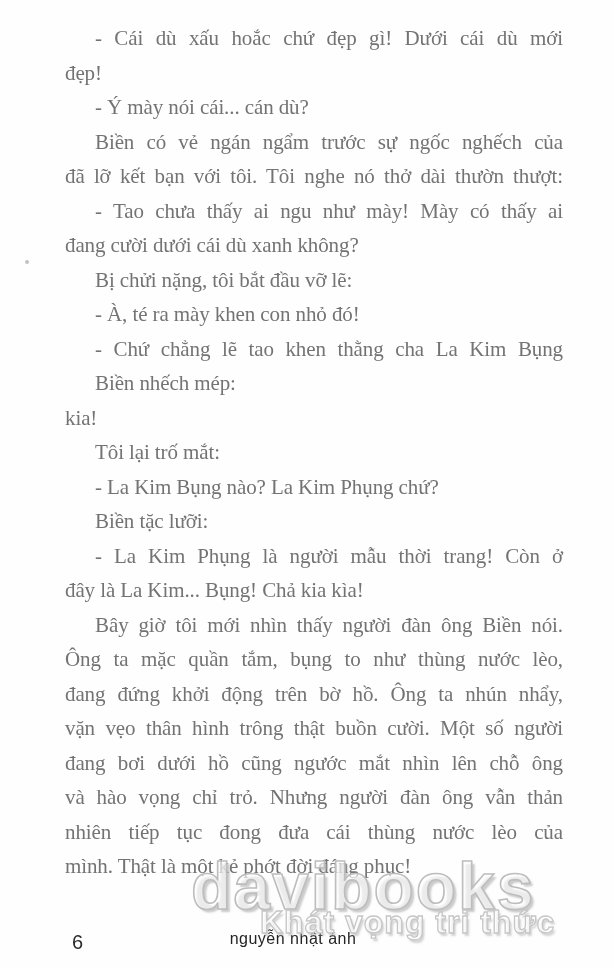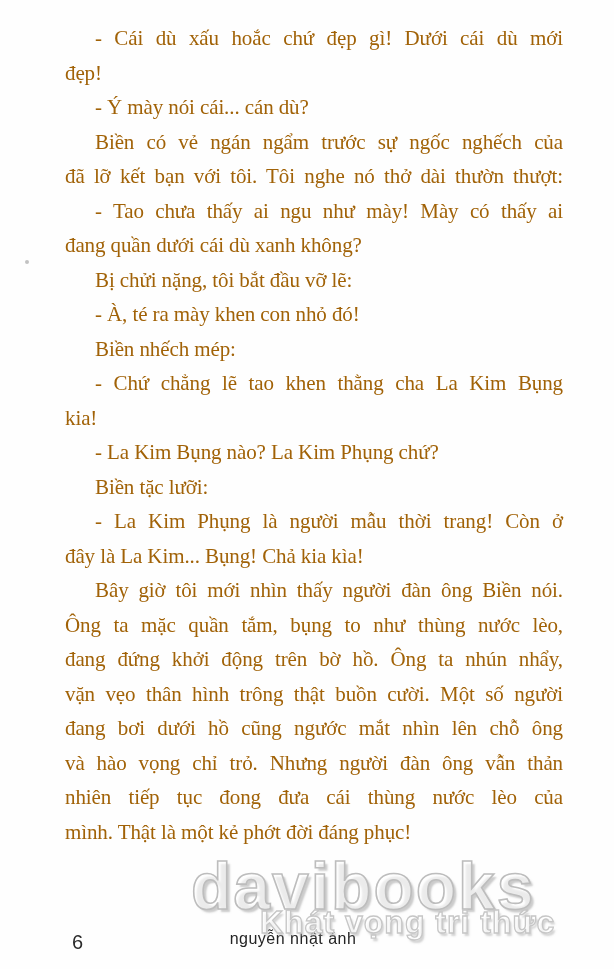--- a/index.html
+++ b/index.html
@@ -12,21 +12,21 @@
   }
   .body-text{
     position:absolute;
     left:65px;top:21px;
     width:498px;
   }
   .line{
     font-size:21px;
     line-height:34.5px;
     height:34.5px;
-    color:#a16207;
+    color:#737373;
     text-align:justify;
     text-align-last:justify;
     letter-spacing:-0.1px;
     white-space:nowrap;
   }
   .line.first{ text-indent:30px; }
   .line.last{ text-align-last:left; }
   .speck{
     position:absolute;
     left:25px;top:260px;
@@ -88,26 +88,27 @@
 
   <div class="speck"></div>
 
   <div class="body-text">
     <div class="line first">- Cái dù xấu hoắc chứ đẹp gì! Dưới cái dù mới</div>
     <div class="line last">đẹp!</div>
     <div class="line first last">- Ý mày nói cái... cán dù?</div>
     <div class="line first">Biền có vẻ ngán ngẩm trước sự ngốc nghếch của</div>
     <div class="line">đã lỡ kết bạn với tôi. Tôi nghe nó thở dài thườn thượt:</div>
     <div class="line first">- Tao chưa thấy ai ngu như mày! Mày có thấy ai</div>
-    <div class="line last">đang quần dưới cái dù xanh không?</div>
+    <div class="line last">đang cười dưới cái dù xanh không?</div>
     <div class="line first last">Bị chửi nặng, tôi bắt đầu vỡ lẽ:</div>
     <div class="line first last">- À, té ra mày khen con nhỏ đó!</div>
+    <div class="line first">- Chứ chẳng lẽ tao khen thằng cha La Kim Bụng</div>
     <div class="line first last">Biền nhếch mép:</div>
-    <div class="line first">- Chứ chẳng lẽ tao khen thằng cha La Kim Bụng</div>
     <div class="line last">kia!</div>
+    <div class="line first last">Tôi lại trố mắt:</div>
     <div class="line first last">- La Kim Bụng nào? La Kim Phụng chứ?</div>
     <div class="line first last">Biền tặc lưỡi:</div>
     <div class="line first">- La Kim Phụng là người mẫu thời trang! Còn ở</div>
     <div class="line last">đây là La Kim... Bụng! Chả kia kìa!</div>
     <div class="line first">Bây giờ tôi mới nhìn thấy người đàn ông Biền nói.</div>
     <div class="line">Ông ta mặc quần tắm, bụng to như thùng nước lèo,</div>
     <div class="line">đang đứng khởi động trên bờ hồ. Ông ta nhún nhẩy,</div>
     <div class="line">vặn vẹo thân hình trông thật buồn cười. Một số người</div>
     <div class="line">đang bơi dưới hồ cũng ngước mắt nhìn lên chỗ ông</div>
     <div class="line">và hào vọng chỉ trỏ. Nhưng người đàn ông vẫn thản</div>

